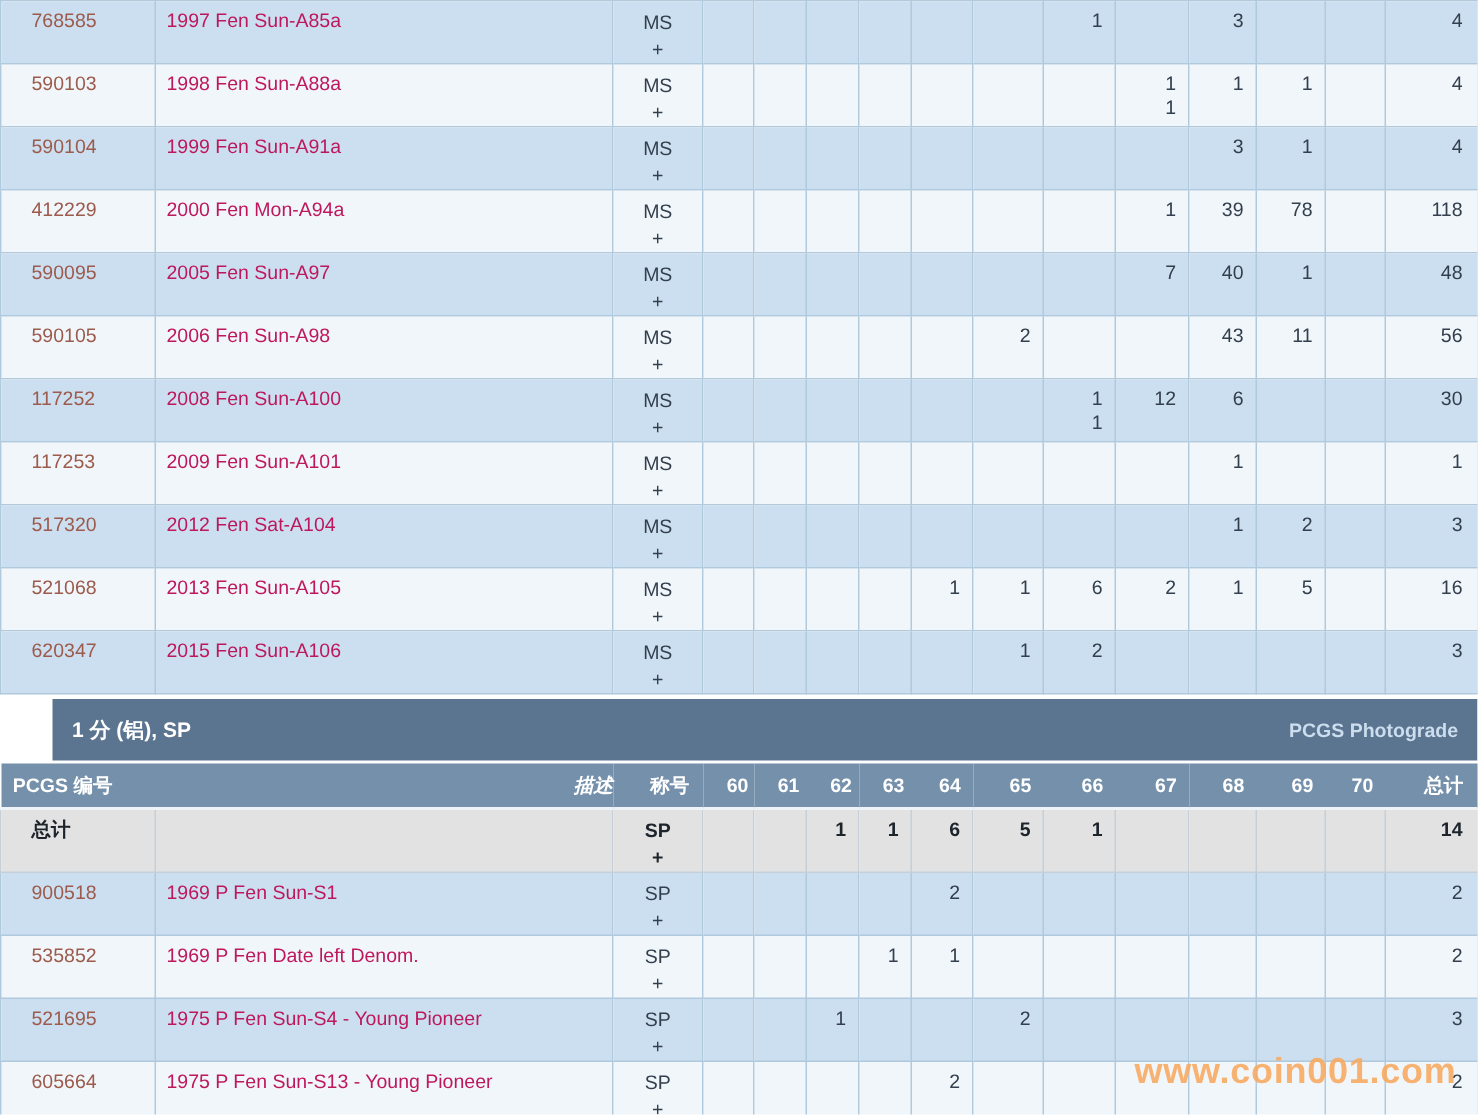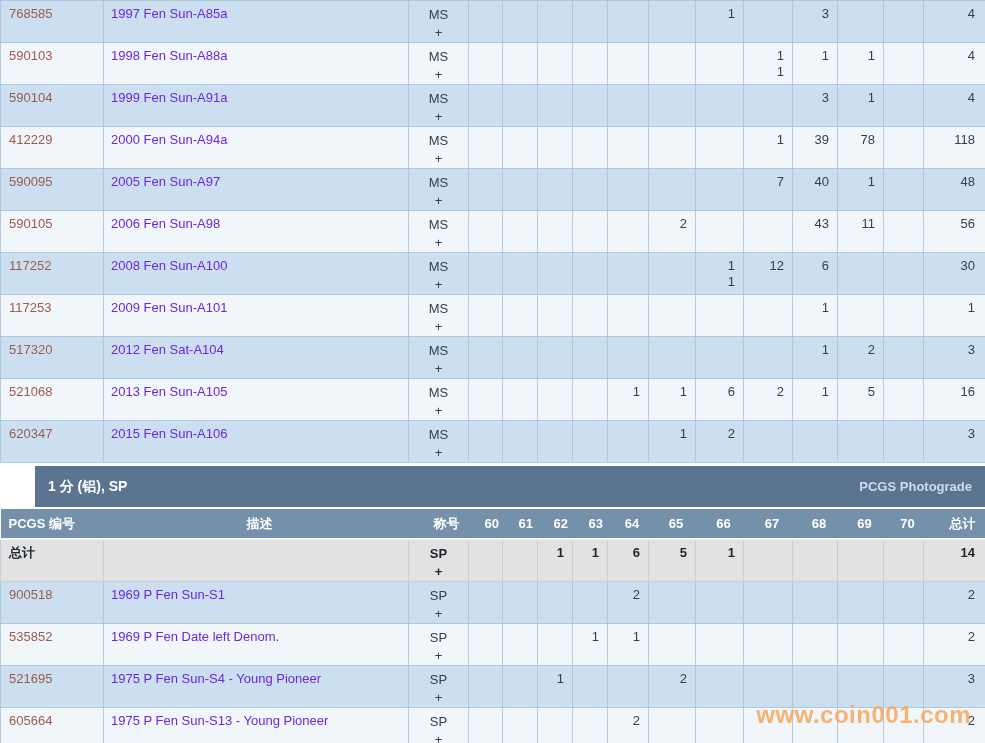--- a/index.html
+++ b/index.html
@@ -17,45 +17,45 @@
     vertical-align:top;
     box-sizing:border-box;
     height:42px;
     padding:5px 0 0 0;
     line-height:16px;
     color:#333f4d;
     overflow:hidden;
   }
   tbody.data tr:nth-child(odd) td  { background:#cbdff0; }
   tbody.data tr:nth-child(even) td { background:#f1f6fa; }
-  .pop td.id   { padding-left:8px; color:#9c5b4c; }
-  .pop td.desc { padding-left:7px; color:#6d28d9; }
+  .pop td.id   { padding-left:20px; color:#9c5b4c; }
+  .pop td.desc { padding-left:7px; color:#be185d; }
   .pop td.grade{ text-align:center; white-space:pre-line; line-height:18px; }
   .pop td.num  { text-align:right; padding-right:8px; white-space:pre-line; }
   .pop td.tot  { text-align:right; padding-right:10px; }
 
   .section-bar {
     margin-top:3px; height:41px; background:#5b7590;
     display:flex; align-items:center; justify-content:space-between;
     padding:0 13px; box-sizing:border-box;margin-left:35px;
   }
   .section-title { color:#ffffff; font-weight:bold; font-size:14px; }
   .photograde-link { color:#ccddee; font-size:13px; text-decoration:none; cursor:pointer;font-weight:bold; }
 
   table.pop.bottom { margin-top:2px; }
   .pop thead th {
     background:#7490aa; color:#ffffff; font-weight:bold;
     height:30px; box-sizing:border-box; padding:7px 0 0 16px;
     border:none; border-bottom:2px solid #eef3f8;
     font-size:13px; vertical-align:top; line-height:15px;
   }
   .pop th.id   { text-align:left; padding-left:8px; }
-  .pop th.desc { text-align:center; padding-left:7px; }
+  .pop th.desc { text-align:right; padding-left:7px;font-style:italic; }
   .pop th.grade{ text-align:center; }
-  .pop th.num  { padding-right:8px; }
+  .pop th.num  { text-align:right; padding-right:8px; }
   .pop th.tot  { text-align:right; padding-right:10px; }
 
   tbody.totals td {
     background:#e2e2e2; border-color:#c6cfd7;
     font-weight:bold; color:#1d242c; height:38px;
   }
   tbody.totals td.id { color:#1d242c; }
 
   .watermark {
     position:absolute; top:701px; right:14px; z-index:5;
@@ -137,21 +137,21 @@
           <td class="num"></td>
           <td class="num"></td>
           <td class="num"></td>
           <td class="num">3</td>
           <td class="num">1</td>
           <td class="num"></td>
           <td class="tot">4</td>
         </tr>
         <tr>
           <td class="id">412229</td>
-          <td class="desc">2000 Fen Sun-A94a</td>
+          <td class="desc">2000 Fen Mon-A94a</td>
           <td class="grade">MS
 +</td>
           <td class="num"></td>
           <td class="num"></td>
           <td class="num"></td>
           <td class="num"></td>
           <td class="num"></td>
           <td class="num"></td>
           <td class="num"></td>
           <td class="num">1</td>

